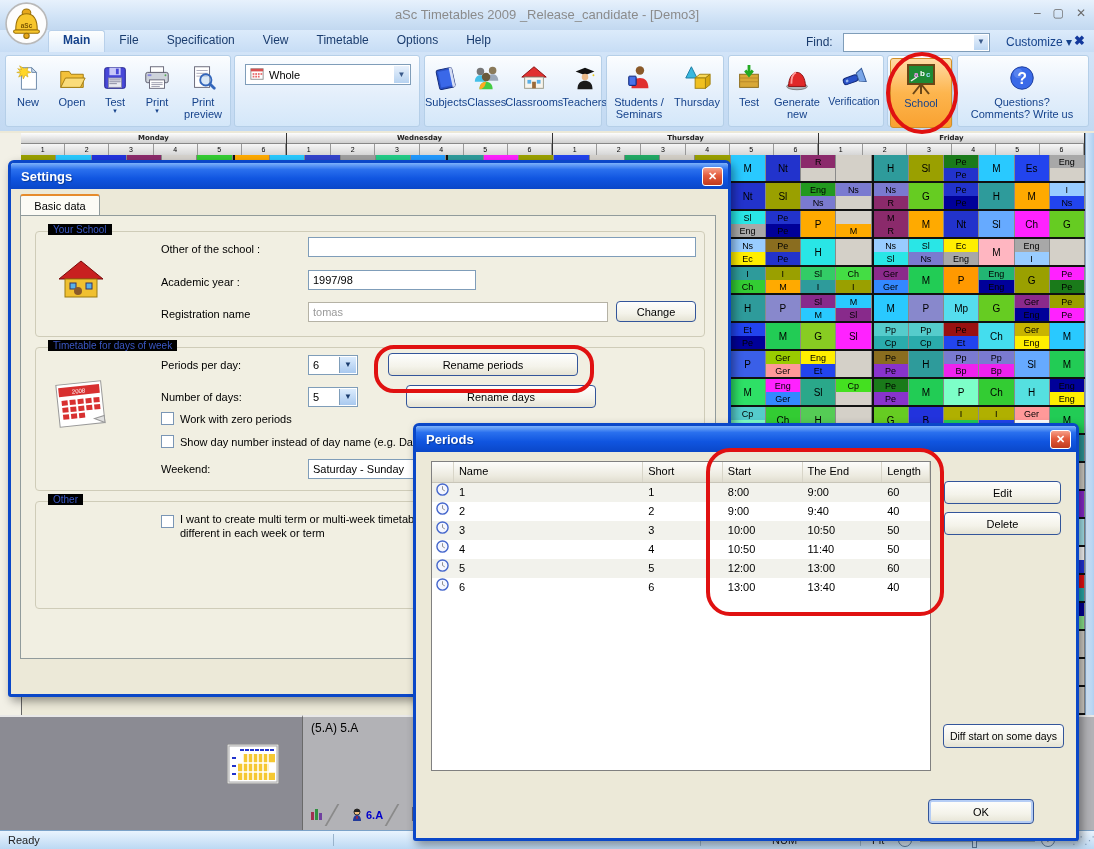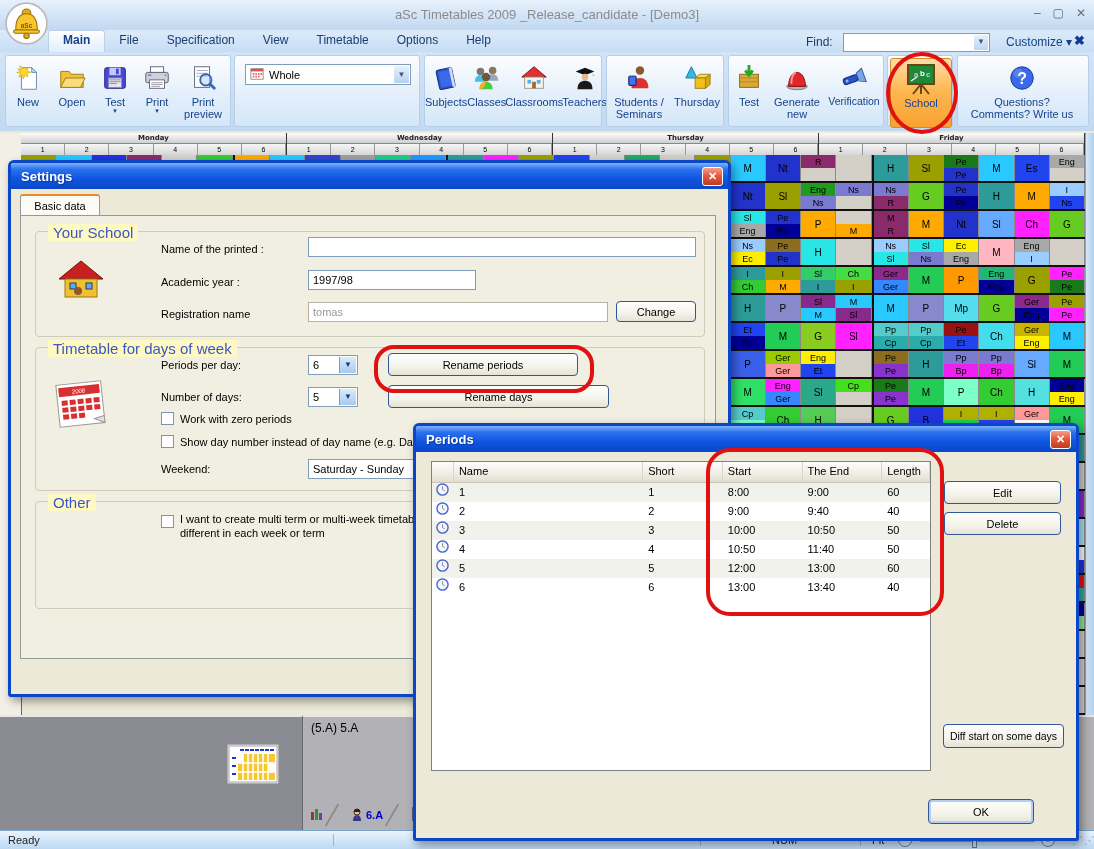--- a/index.html
+++ b/index.html
@@ -53,21 +53,21 @@
   .xptit{position:absolute;left:0;top:0;right:0;height:26px;border-radius:3px 3px 0 0;background:linear-gradient(180deg,#7db2fa 0%,#2a70ee 25%,#1055e0 60%,#0a47c8 100%);color:#fff;font-weight:bold;font-size:13px;display:flex;align-items:center;padding-left:10px;text-shadow:1px 1px 1px #0a3a9a;box-sizing:border-box}
   .xpx{position:absolute;right:5px;top:4px;width:21px;height:19px;border-radius:3px;border:1px solid #fff;background:linear-gradient(#f7a089,#e35b3d 45%,#c03a1d);color:#fff;font-size:11px;font-weight:bold;display:flex;align-items:center;justify-content:center;box-sizing:border-box}
   .lbl{position:absolute;font-size:11px;white-space:nowrap}
   .xpin{position:absolute;background:#fff;border:1px solid #7f9db9;height:20px;font-size:11px;line-height:18px;padding:0 4px;box-sizing:border-box;overflow:hidden}
   .xpin.disabled{color:#9a9a9a;border-color:#b5b2a5}
   .selarr{position:absolute;right:1px;top:1px;bottom:1px;width:16px;background:linear-gradient(#dcecfd,#a9c9ef);border-left:1px solid #7f9db9;color:#1a3c6e;font-size:8px;display:flex;align-items:center;justify-content:center}
   .xbtn{position:absolute;display:flex;align-items:center;justify-content:center;font-size:11px;background:linear-gradient(#fefefd,#f4f3ea 60%,#e5e3d4);border:1px solid #33559a;border-radius:4px;box-sizing:border-box;white-space:nowrap}
   .xbtn.default{box-shadow:inset 0 0 0 2px #b5cdf5}
   .cb{position:absolute;width:13px;height:13px;background:#fff;border:1px solid #7a96b5;box-sizing:border-box}
   .grp{position:absolute;border:1px solid #cfccb8;border-radius:4px}
-  .legend{position:absolute;top:-8px;left:12px;background:#fef9c3;padding:0 5px;color:#3a57c4;font-size:15px;white-space:nowrap}
+  .legend{position:absolute;top:-8px;left:12px;background:#000000;padding:0 5px;color:#3a57c4;font-size:10px;white-space:nowrap}
   .dtab{position:absolute;left:9px;top:31px;width:80px;height:22px;background:#fcfbf5;border:1px solid #919b9c;border-bottom:none;border-top:2px solid #e68b2c;border-radius:3px 3px 0 0;font-size:11px;display:flex;align-items:center;justify-content:center;box-sizing:border-box}
   .tabpage{position:absolute;left:9px;top:52px;width:696px;height:444px;background:#f1efe2;border:1px solid #919b9c;box-sizing:border-box}
   
   .plist{position:absolute;left:15px;top:35px;width:500px;height:310px;background:#fff;border:1px solid #808080;box-sizing:border-box;overflow:hidden}
   .phead{display:flex;height:20px;background:linear-gradient(#fdfdfb,#eceadf 70%,#e0ddd0);border-bottom:1px solid #c8c5b8}
   .phc{border-right:1px solid #d8d5c8;font-size:11px;line-height:19px;padding-left:5px;box-sizing:border-box;overflow:hidden}
   .prow{display:flex;height:19px}
   .prow.alt{background:#f2f2ec}
   .pc{font-size:11px;line-height:19px;padding-left:5px;box-sizing:border-box;overflow:hidden}
   .w-icon{width:22px;padding-left:4px}.w-name{width:190px}.w-short{width:80px}.w-start{width:80px}.w-end{width:80px}.w-len{width:48px}
@@ -1317,21 +1317,21 @@
     </div>
     <div style="position:absolute;left:44px;top:94px">
       <svg width="52" height="44" viewBox="0 0 52 44">
           <path d="M4 22L26 4l22 18z" fill="#c82020" stroke="#7a0a0a"></path>
           <rect x="10" y="22" width="32" height="18" fill="#f0c030" stroke="#9a7a10"></rect>
           <rect x="15" y="26" width="6" height="6" fill="#58b0e8" stroke="#336"></rect>
           <rect x="31" y="26" width="6" height="6" fill="#58b0e8" stroke="#336"></rect>
           <circle cx="23" cy="34" r="4" fill="#8a5a2a"></circle>
         </svg>
     </div>
-    <span class="lbl" style="left:150px;top:80px">Name of the printed :</span>
+    <span class="lbl" style="left:150px;top:80px">Other of the school :</span>
     <div class="xpin" style="left:297px;top:74px;width:388px"></div>
     <span class="lbl" style="left:150px;top:113px">Academic year :</span>
     <div class="xpin" style="left:297px;top:107px;width:168px">1997/98</div>
     <span class="lbl" style="left:150px;top:145px">Registration name</span>
     <div class="xpin disabled" style="left:297px;top:139px;width:300px">tomas</div>
     <div class="xbtn" style="left:605px;top:138px;width:80px;height:21px">Change</div>
 
     <div class="grp" style="left:24px;top:184px;width:668px;height:142px">
       <span class="legend">Timetable for days of week</span>
     </div>
@@ -1358,21 +1358,21 @@
             </g>
             <path d="M54 48l-10-5 10-2z" fill="#e0e0e0" stroke="#999"></path>
           </g>
         </svg>
     </div>
     <span class="lbl" style="left:150px;top:196px">Periods per day:</span>
     <div class="xpin" style="left:297px;top:192px;width:50px"><span>6</span><span class="selarr">▼</span></div>
     <div class="xbtn" style="left:377px;top:190px;width:190px;height:23px">Rename periods</div>
     <span class="lbl" style="left:150px;top:228px">Number of days:</span>
     <div class="xpin" style="left:297px;top:224px;width:50px"><span>5</span><span class="selarr">▼</span></div>
-    <div class="xbtn" style="left:377px;top:222px;width:221px;height:23px">Rename days</div>
+    <div class="xbtn" style="left:395px;top:222px;width:190px;height:23px">Rename days</div>
     <span class="cb" style="left:150px;top:249px"></span>
     <span class="lbl" style="left:169px;top:250px">Work with zero periods</span>
     <span class="cb" style="left:150px;top:272px"></span>
     <span class="lbl" style="left:169px;top:273px">Show day number instead of day name (e.g. Day</span>
     <span class="lbl" style="left:150px;top:300px">Weekend:</span>
     <div class="xpin" style="left:297px;top:296px;width:132px"><span>Saturday - Sunday</span></div>
 
     <div class="grp" style="left:24px;top:338px;width:668px;height:106px">
       <span class="legend">Other</span>
     </div>

